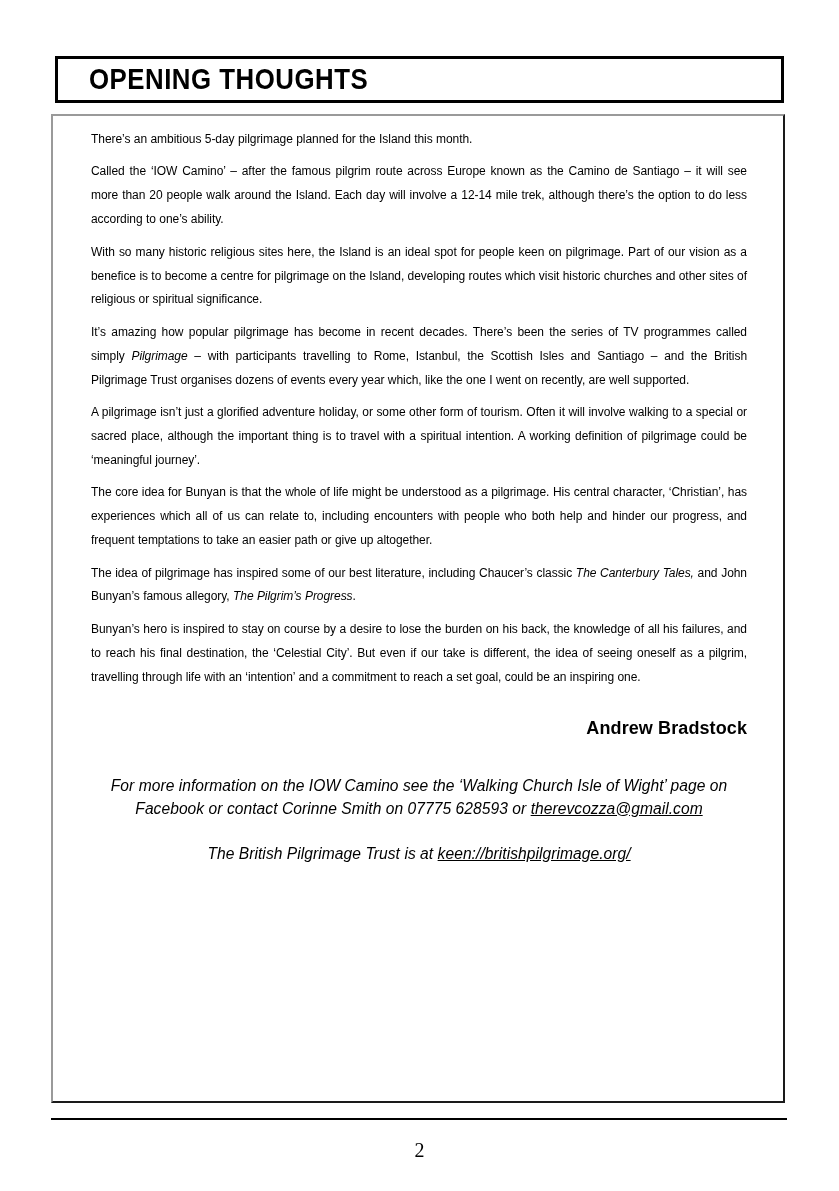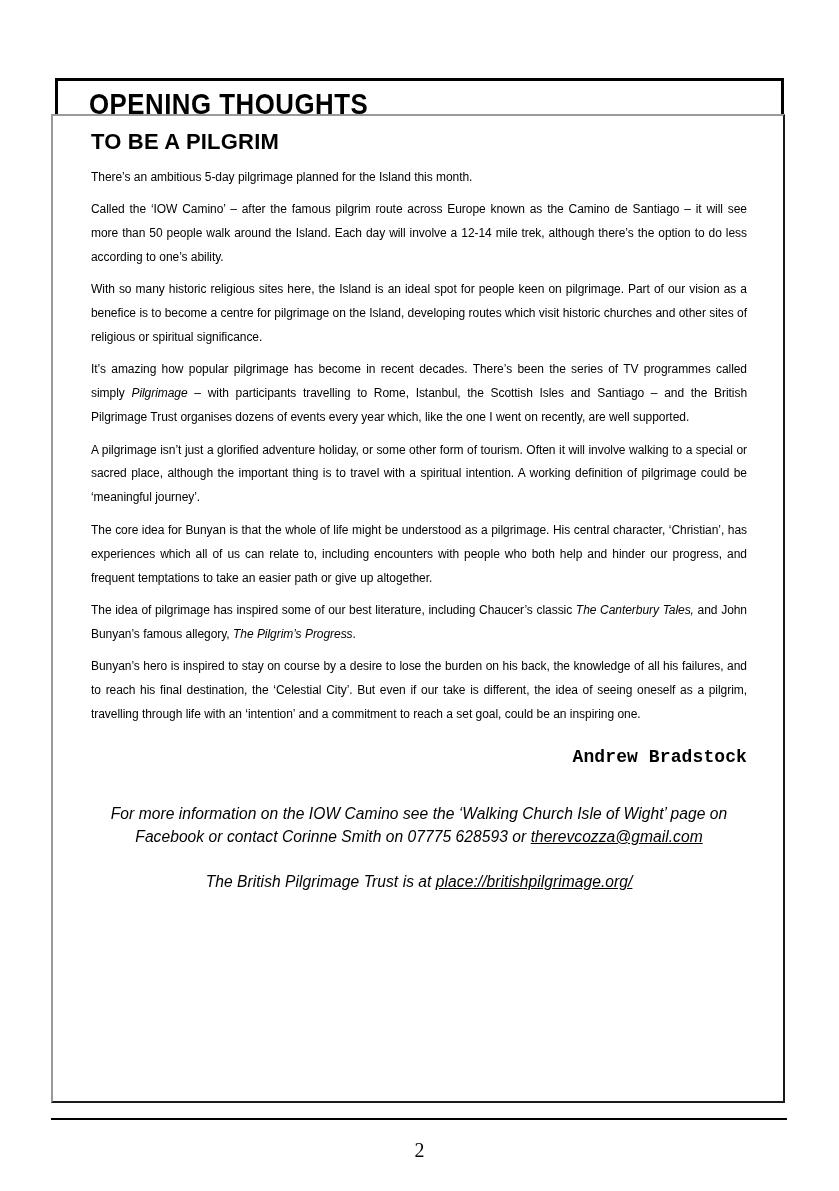--- a/index.html
+++ b/index.html
@@ -21,23 +21,23 @@
     left: 0; top: 0;
     width: 839px;
     height: 1191px;
     box-sizing: border-box;
   }
 
   
   .section-banner {
     position: absolute;
     left: 55px;
-    top: 78px;
+    top: 56px;
     width: 729px;
-    height: 53px;
+    height: 47px;
     box-sizing: border-box;
     border: 3px solid #000000;
     background: #ffffff;
   }
   .section-banner-title {
     position: absolute;
     left: 31px;
     top: 50%;
     transform: translateY(-52%);
     font-family: "Liberation Sans Narrow", "Liberation Sans", sans-serif;
@@ -92,25 +92,25 @@
     text-align: justify;
     text-justify: inter-word;
     margin: 0 0 8.5px 0;
     letter-spacing: -0.05px;
     word-spacing: 0.1px;
   }
   .body-p:last-of-type { margin-bottom: 0; }
   .body-p.nojust { text-align: left; }
 
   .byline {
-    font-family: Liberation Mono, monospace;
+    font-family: Liberation Sans, sans-serif;
     font-weight: bold;
     font-size: 18px;
     text-align: right;
-    margin: 20px 0 0 0;
+    margin: 28px 0 0 0;
     letter-spacing: 0.1px;
   }
 
   .footnote-block {
     margin-top: 35px;
   }
   .footnote {
     font-family: "Liberation Sans", sans-serif;
     font-style: italic;
     font-size: 15.6px;
@@ -155,38 +155,37 @@
 
   <div class="section-banner">
     <div class="section-banner-title">
       <span>OPENING THOUGHTS</span>
     </div>
   </div>
 
   <div class="article-box">
     <div class="article-inner">
 
-      <h1 class="article-title">TO BE A PILGRIM</h1>
 
       <div>
         <p class="body-p nojust">There’s an ambitious 5-day pilgrimage planned for the Island this month.</p>
-        <p class="body-p">Called the ‘IOW Camino’ – after the famous pilgrim route across Europe known as the Camino de Santiago – it will see more than 50 people walk around the Island. Each day will involve a 12-14 mile trek, although there’s the option to do less according to one’s ability.</p>
+        <p class="body-p">Called the ‘IOW Camino’ – after the famous pilgrim route across Europe known as the Camino de Santiago – it will see more than 20 people walk around the Island. Each day will involve a 12-14 mile trek, although there’s the option to do less according to one’s ability.</p>
         <p class="body-p">With so many historic religious sites here, the Island is an ideal spot for people keen on pilgrimage. Part of our vision as a benefice is to become a centre for pilgrimage on the Island, developing routes which visit historic churches and other sites of religious or spiritual significance.</p>
         <p class="body-p">It’s amazing how popular pilgrimage has become in recent decades. There’s been the series of TV programmes called simply <span class="ital">Pilgrimage</span> – with participants travelling to Rome, Istanbul, the Scottish Isles and Santiago – and the British Pilgrimage Trust organises dozens of events every year which, like the one I went on recently, are well supported.</p>
         <p class="body-p">A pilgrimage isn’t just a glorified adventure holiday, or some other form of tourism. Often it will involve walking to a special or sacred place, although the important thing is to travel with a spiritual intention. A working definition of pilgrimage could be ‘meaningful journey’.</p>
         <p class="body-p">The core idea for Bunyan is that the whole of life might be understood as a pilgrimage. His central character, ‘Christian’, has experiences which all of us can relate to, including encounters with people who both help and hinder our progress, and frequent temptations to take an easier path or give up altogether.</p>
         <p class="body-p">The idea of pilgrimage has inspired some of our best literature, including Chaucer’s classic <span class="ital">The Canterbury Tales,</span> and John Bunyan’s famous allegory, <span class="ital">The Pilgrim’s Progress</span>.</p>
         <p class="body-p">Bunyan’s hero is inspired to stay on course by a desire to lose the burden on his back, the knowledge of all his failures, and to reach his final destination, the ‘Celestial City’. But even if our take is different, the idea of seeing oneself as a pilgrim, travelling through life with an ‘intention’ and a commitment to reach a set goal, could be an inspiring one.</p>
       </div>
 
       <p class="byline">Andrew Bradstock</p>
 
       <div class="footnote-block">
         <p class="footnote">For more information on the IOW Camino see the ‘Walking Church Isle of Wight’ page on Facebook or contact Corinne Smith on 07775 628593 or <span class="link-underline">therevcozza@gmail.com</span></p>
-        <p class="footnote second">The British Pilgrimage Trust is at <span class="link-underline">place://britishpilgrimage.org/</span></p>
+        <p class="footnote second">The British Pilgrimage Trust is at <span class="link-underline">keen://britishpilgrimage.org/</span></p>
       </div>
 
     </div>
   </div>
 
   <div class="footer-rule"></div>
   <div class="page-number">2</div>
 
 </div>
 

